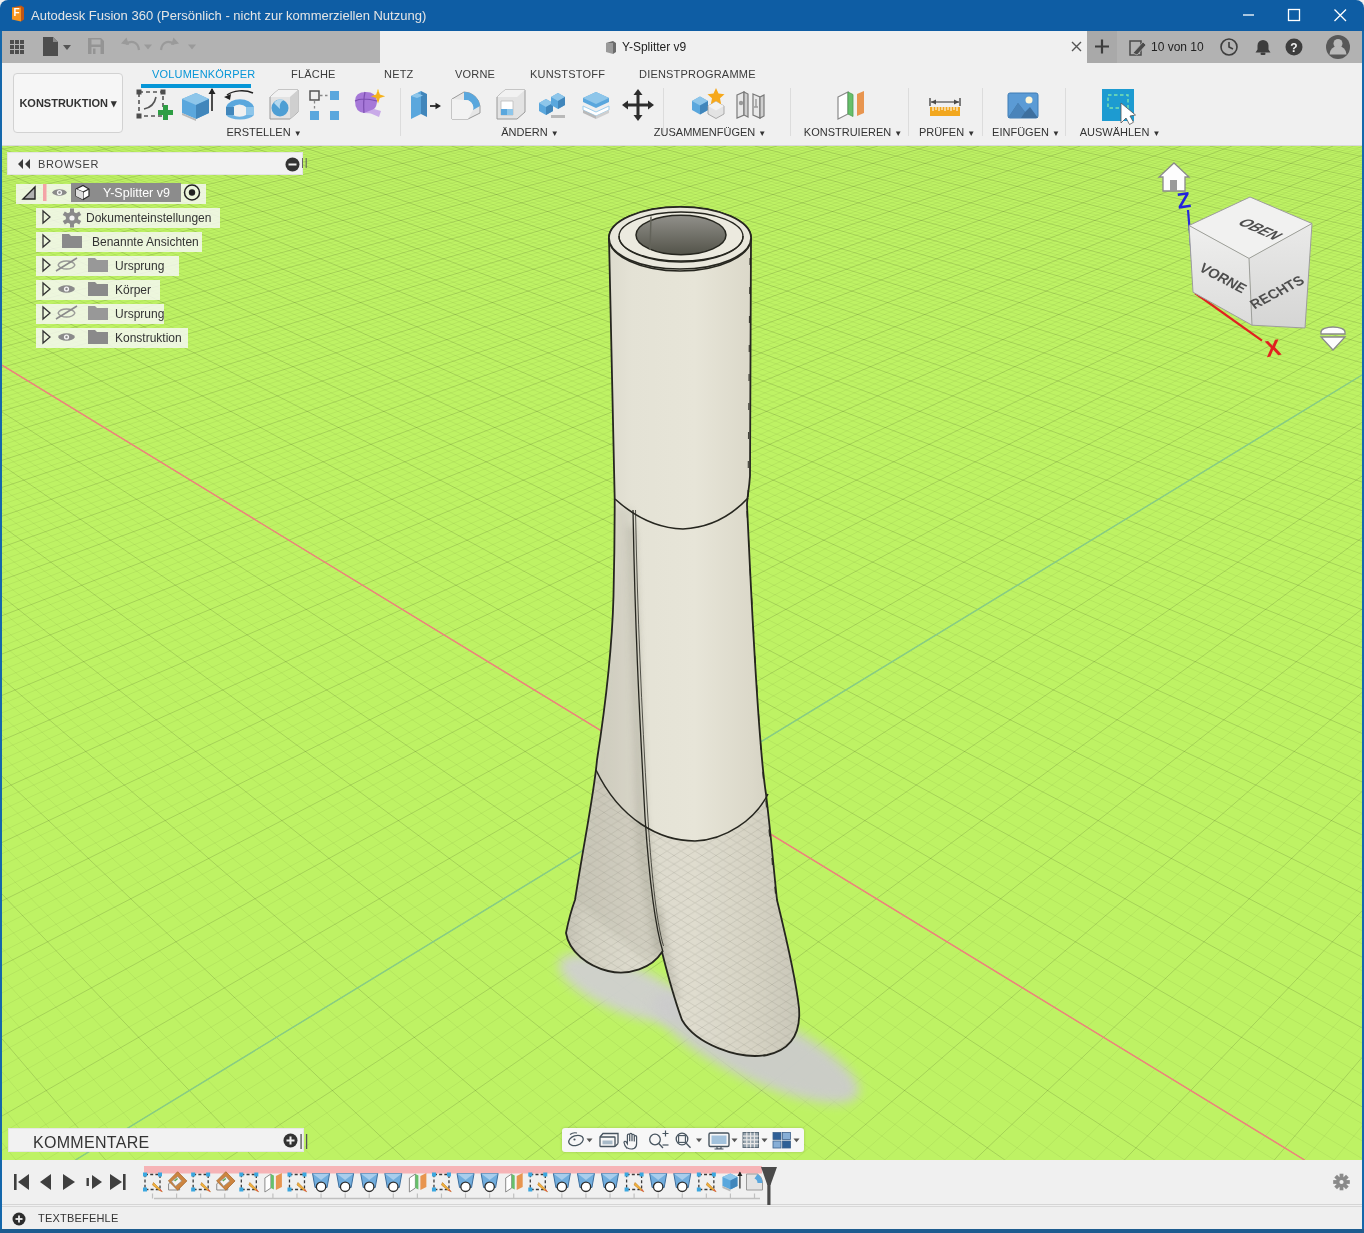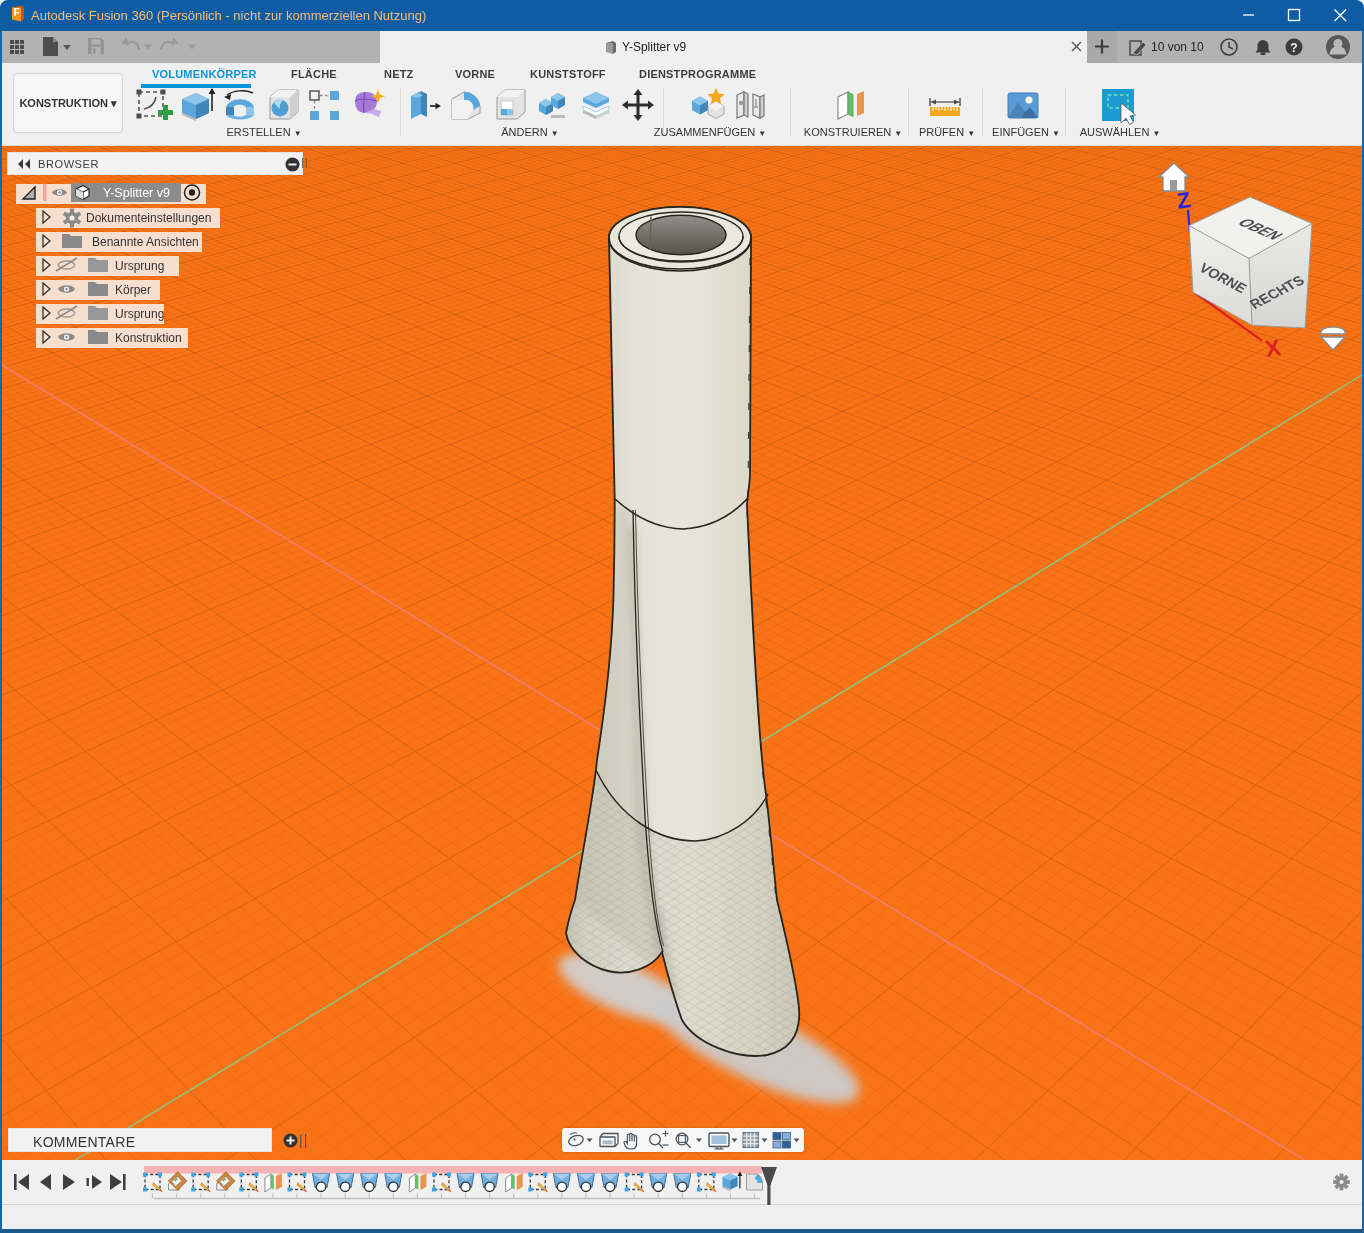--- a/index.html
+++ b/index.html
@@ -1,38 +1,38 @@
 <!DOCTYPE html>
 <html><head>
 <meta charset="utf-8">
 <style>
 * { margin:0; padding:0; box-sizing:border-box; }
 html,body { width:1364px; height:1233px; overflow:hidden; font-family:"Liberation Sans", sans-serif; }
 #win { position:relative; width:1364px; height:1233px; background:#f0f0f0; overflow:hidden; }
 #titlebar { position:absolute; left:0; top:0; width:1364px; height:31px; background:#0e5da4; border-radius:8px 8px 0 0; }
-#titlebar .ttext { position:absolute; left:31px; top:8px; color:#fdba74; font-size:13px; }
+#titlebar .ttext { position:absolute; left:31px; top:8px; color:#e5e5e5; font-size:13px; }
 .wbtn { position:absolute; top:0; width:46px; height:31px; }
 #qat { position:absolute; left:2px; top:31px; width:1360px; height:32px; background:#f0f0f0; }
 #qatgray { position:absolute; left:0; top:0; width:378px; height:32px; background:#b2b2b2; }
 #qatgray2 { position:absolute; left:1085px; top:0; width:275px; height:32px; background:#b2b2b2; }
 #doctab { position:absolute; left:378px; top:0; width:707px; height:32px; background:#f0f0f0; font-size:12px; color:#222; }
 #ribbon { position:absolute; left:2px; top:63px; width:1360px; height:83px; background:#f0f0f0; border-bottom:1px solid #d9d9d9; }
-.rtab { position:absolute; top:5px; font-size:11px; font-weight:bold; color:#3c3c3c; letter-spacing:0.2px; }
+.rtab { position:absolute; top:5px; font-size:11px; font-weight:normal; color:#3c3c3c; letter-spacing:0.2px; }
 .rtab.active { color:#0696d7; }
 #tabunderline { position:absolute; left:139px; top:21px; width:110px; height:3.5px; background:#0696d7; }
 #konstr { position:absolute; left:11px; top:10px; width:110px; height:60px; background:#f6f6f6; border:1px solid #d2d2d2; border-radius:4px; font-size:11px; font-weight:bold; color:#333; text-align:center; line-height:58px; }
 .glabel { position:absolute; top:63px; font-size:11px; color:#333; white-space:nowrap; transform:translateX(-50%); }
 .gsep { position:absolute; top:25px; width:1px; height:48px; background:#dcdcdc; }
-#vp { position:absolute; left:2px; top:146px; width:1360px; height:1014px; background:#f97316; overflow:hidden; }
+#vp { position:absolute; left:2px; top:146px; width:1360px; height:1014px; background:#bef264; overflow:hidden; }
 #gridsvg { position:absolute; left:0; top:0; }
 #modelsvg { position:absolute; left:0; top:0; }
 #browserbar { position:absolute; left:5px; top:6px; width:296px; height:23px; background:#f2f2f2; border:1px solid #e3e3e3; font-size:11px; color:#3f3f3f; }
 .trow { position:absolute; height:18px; font-size:12px; color:#333; white-space:nowrap; }
 .trowbg { position:absolute; height:20px; background:rgba(248,248,248,0.82); }
-#kommentare { position:absolute; left:6px; top:982px; width:264px; height:24px; background:#f2f2f2; border:1px solid #e5e5e5; font-size:14px; color:#333; }
+#kommentare { position:absolute; left:6px; top:982px; width:296px; height:24px; background:#f2f2f2; border:1px solid #e5e5e5; font-size:16px; color:#333; }
 #navbar { position:absolute; left:560px; top:982px; width:242px; height:24px; background:#f7f7f7; border-radius:3px; box-shadow:0 0 3px rgba(0,0,0,0.18); }
 #timeline { position:absolute; left:2px; top:1160px; width:1360px; height:45px; background:#f0f0f0; border-bottom:1px solid #d5d5d5; }
 #statusbar { position:absolute; left:2px; top:1206px; width:1360px; height:23px; background:#efefef; border-top:1px solid #d8d8d8; font-size:11px; color:#333; }
 #navystrip { position:absolute; left:0; top:1229px; width:1364px; height:4px; background:#1d5c8f; }
 #bleft { position:absolute; left:0; top:31px; width:2px; height:1198px; background:#1467ab; }
 #bright { position:absolute; left:1362px; top:31px; width:2px; height:1198px; background:#1467ab; }
 </style>
 </head>
 <body>
 <div id="win">
@@ -730,16 +730,24 @@
         <g>
           <rect x="-1.9" y="-8.3" width="3.8" height="16.6"></rect>
           <rect x="-1.9" y="-8.3" width="3.8" height="16.6" transform="rotate(45)"></rect>
           <rect x="-1.9" y="-8.3" width="3.8" height="16.6" transform="rotate(90)"></rect>
           <rect x="-1.9" y="-8.3" width="3.8" height="16.6" transform="rotate(135)"></rect>
         </g>
         <circle r="2.1" fill="#f0f0f0"></circle>
       </g>
     </svg>
   </div>
+  <div id="statusbar">
+    <svg style="position:absolute;left:10px;top:5px" width="14" height="14">
+        <circle cx="7" cy="7" r="6.5" fill="#2d2d2d"></circle>
+        <rect x="3.5" y="6.1" width="7" height="1.8" fill="#efefef"></rect>
+        <rect x="6.1" y="3.5" width="1.8" height="7" fill="#efefef"></rect>
+      </svg>
+    <span style="position:absolute;left:36px;top:5px;letter-spacing:0.2px">TEXTBEFEHLE</span>
+  </div>
   <div id="navystrip"></div>
   <div id="bleft"></div>
   <div id="bright"></div>
 </div>
 
 </body></html>

